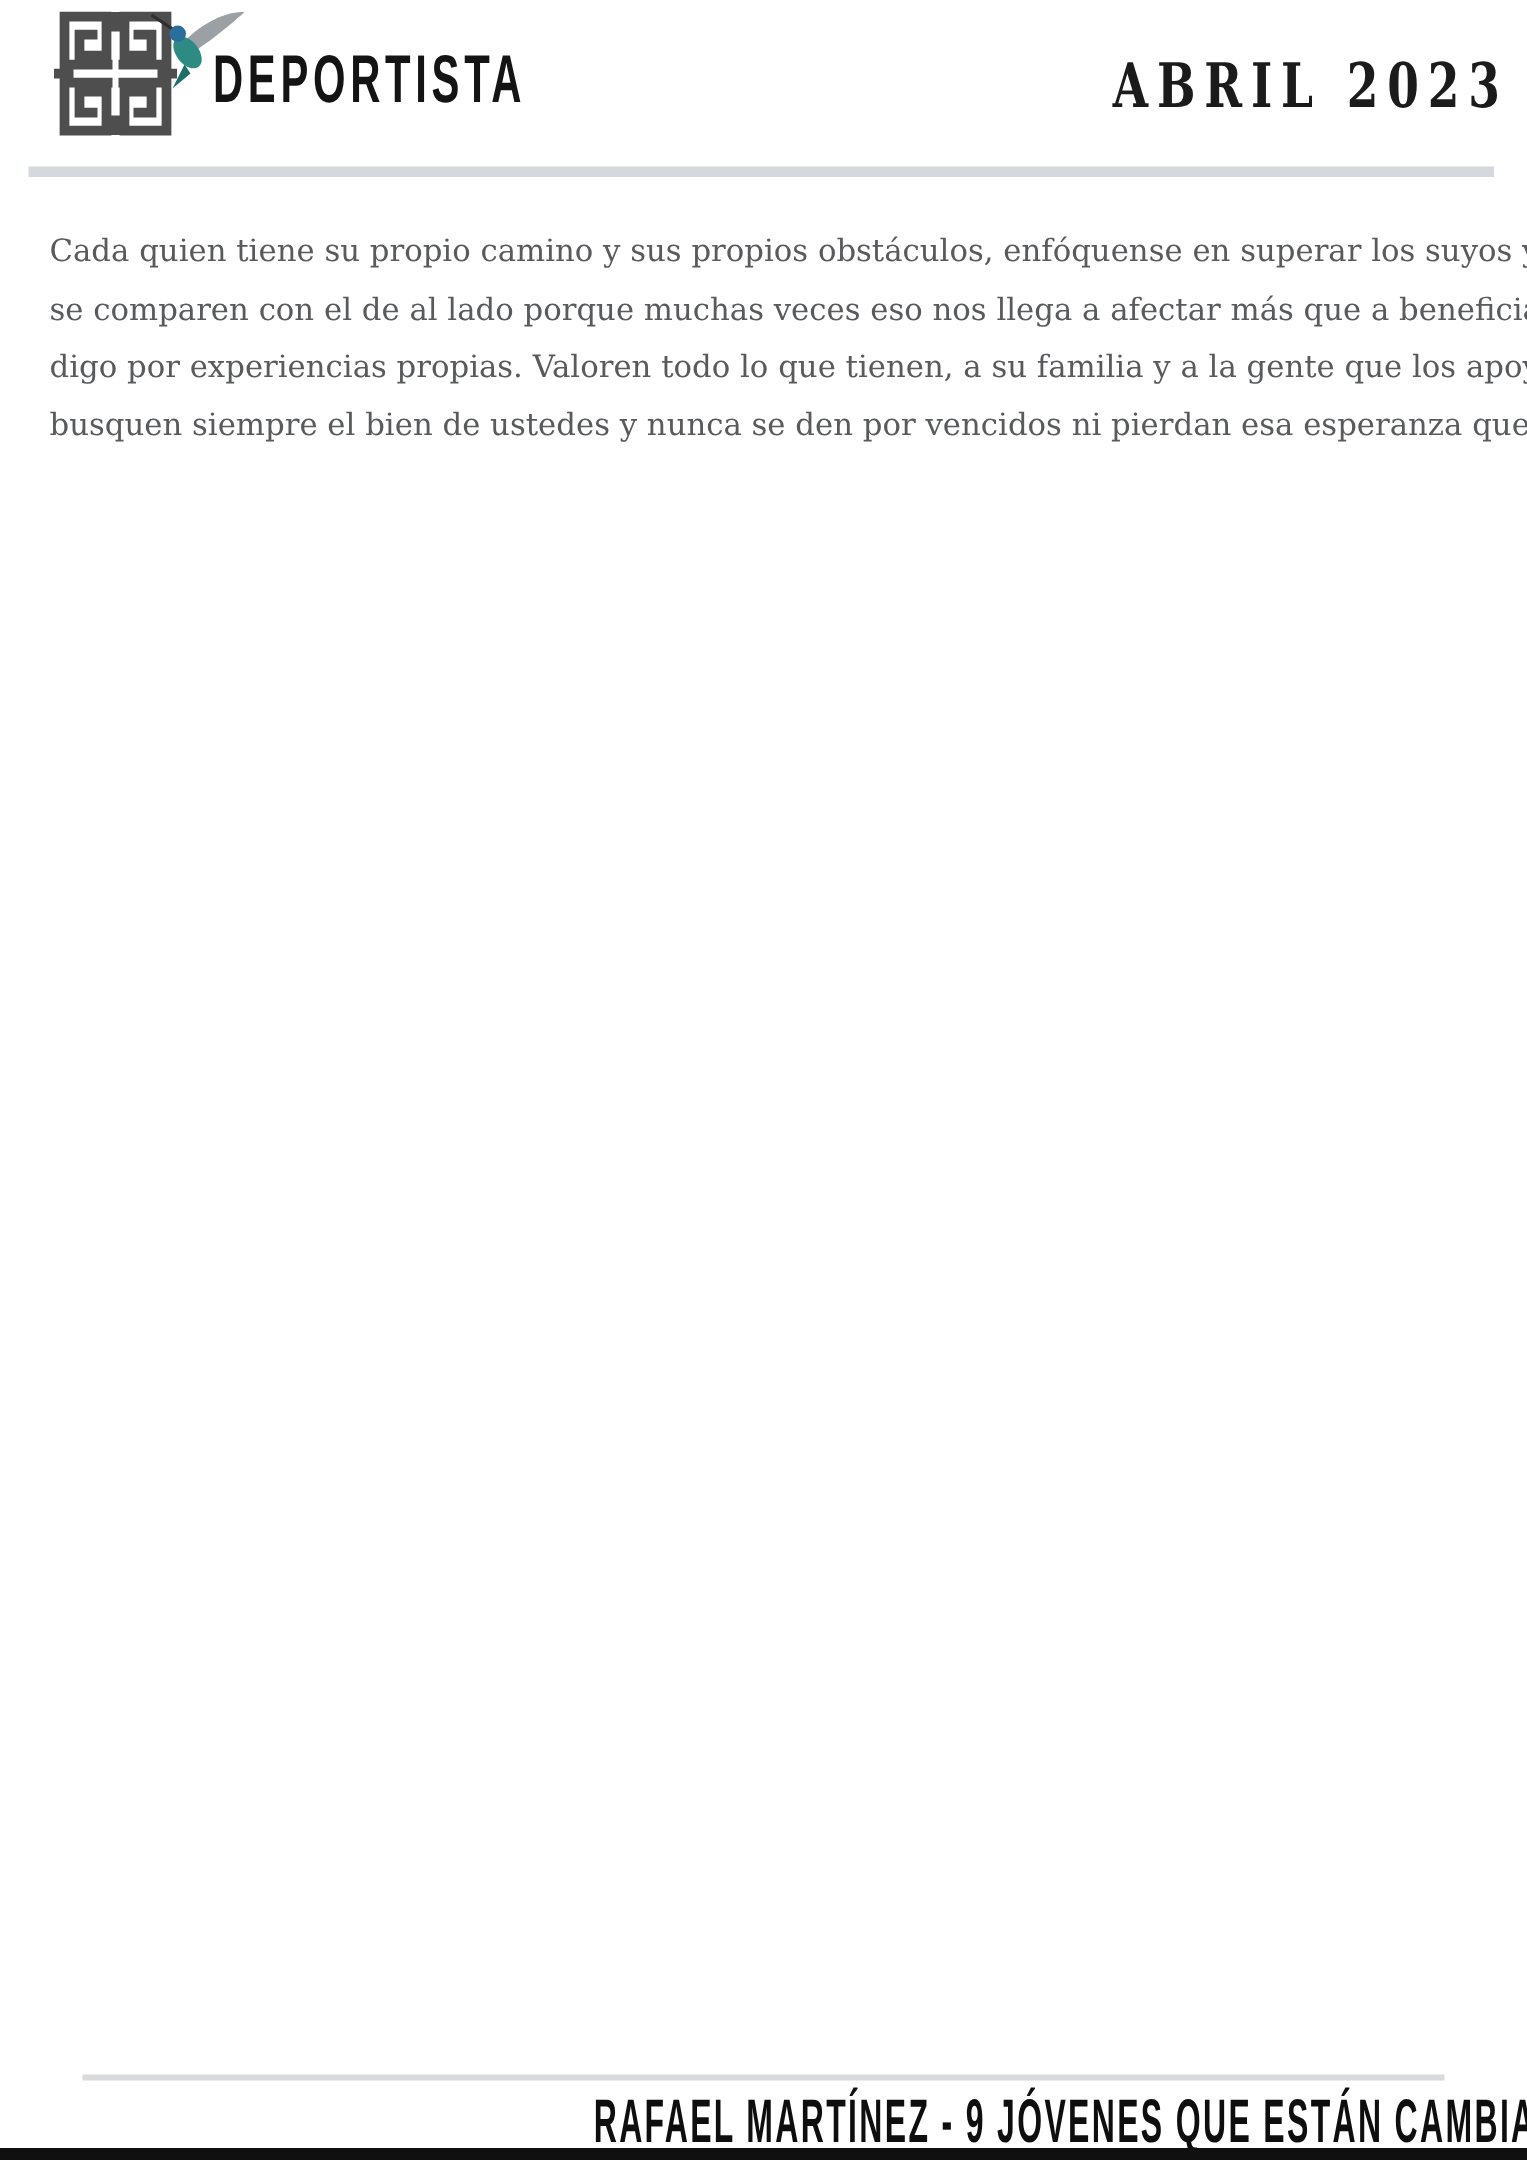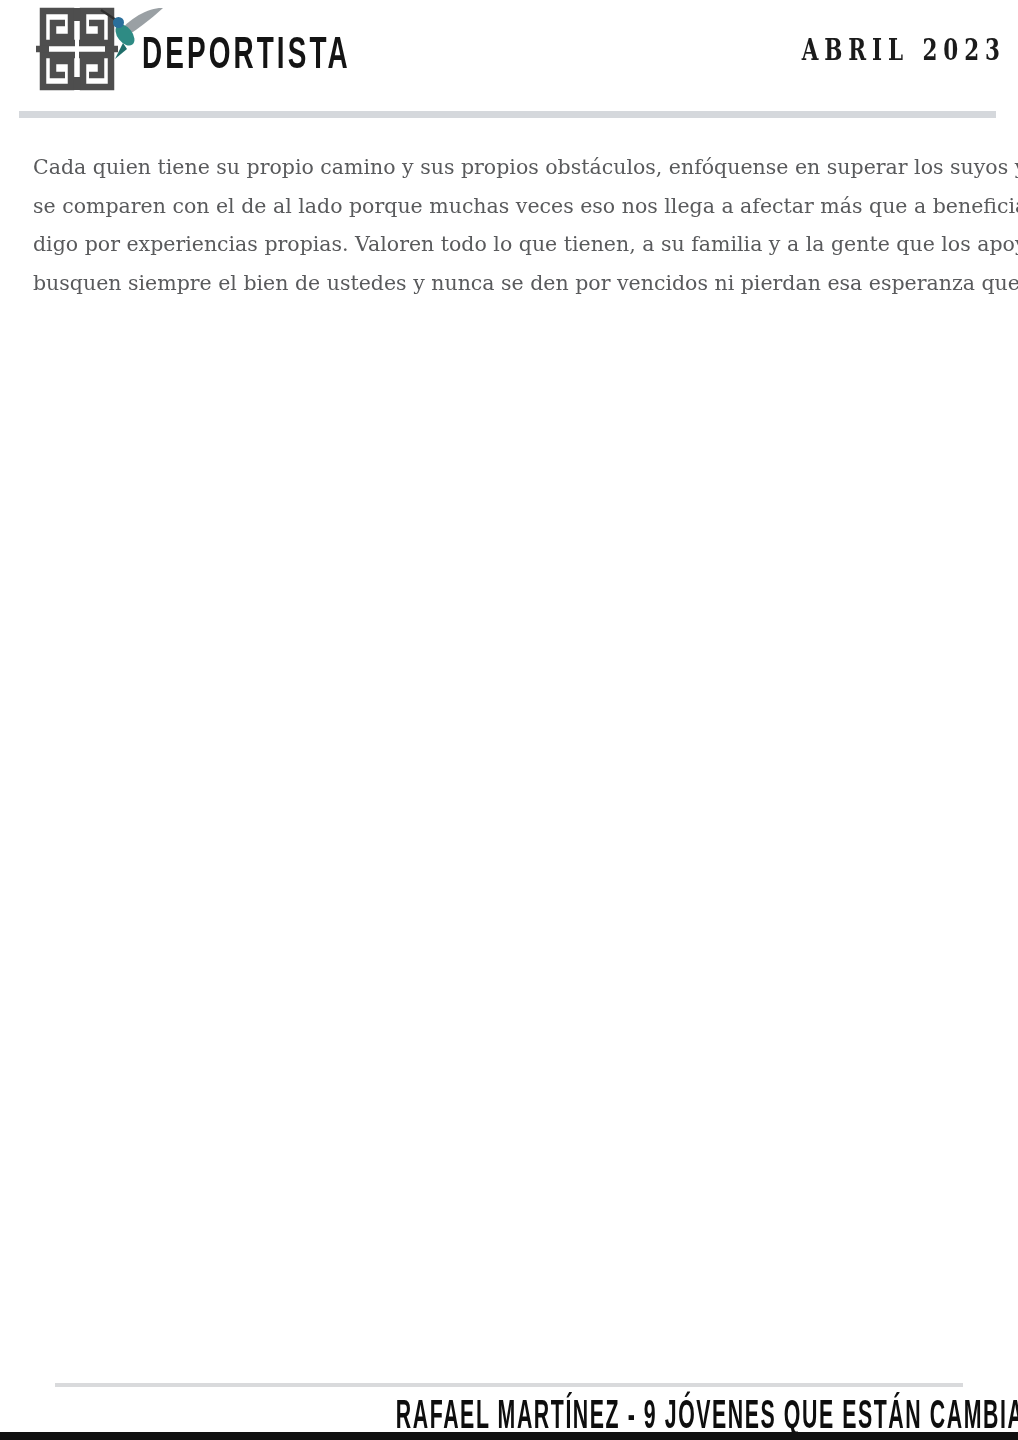--- a/index.html
+++ b/index.html
@@ -27,21 +27,21 @@
   }
   .brand .squeeze{
     display:inline-block;
     transform:scaleX(0.62);
     transform-origin:left center;
   }
   .issue-date{
     position:absolute;right:12px;top:33px;
     font-family:"DejaVu Serif",serif;
     font-weight:700;
-    font-size:29px;
+    font-size:41px;
     letter-spacing:8px;
     color:#1b1b1b;
     white-space:nowrap;
     text-align:right;
   }
   .issue-date .squeeze{
     display:inline-block;
     transform:scaleX(0.74);
     transform-origin:right center;
   }

